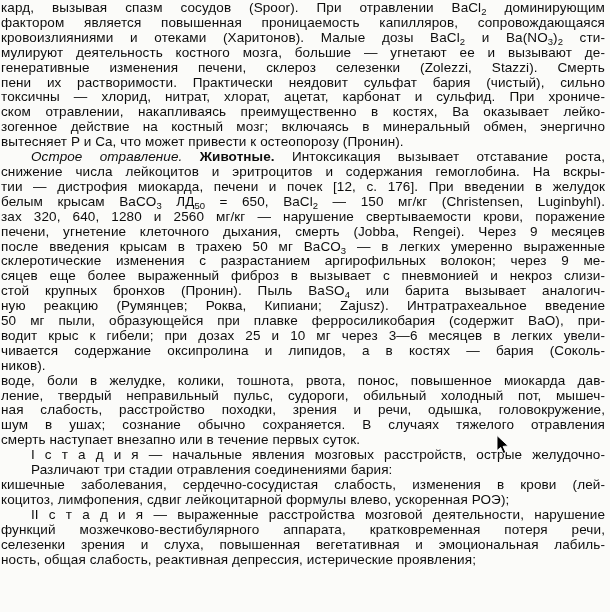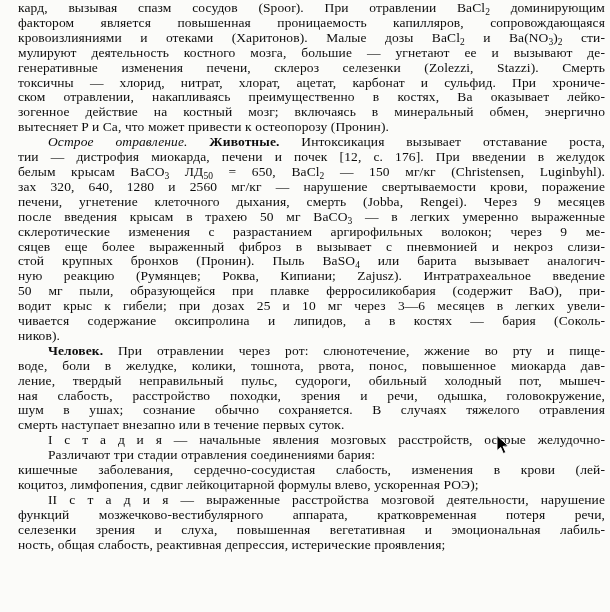--- a/index.html
+++ b/index.html
@@ -8,22 +8,22 @@
     width: 610px;
     height: 612px;
     overflow: hidden;
     background: #fbfbf9;
   }
   .page {
     position: relative;
     width: 610px;
     height: 612px;
     box-sizing: border-box;
-    padding: 1px 5px 0 18px;
-    font-family: Liberation Serif, serif;
+    padding: 1px 5px 0 1px;
+    font-family: Liberation Sans, sans-serif;
     color: #0d0d0d;
     -webkit-font-smoothing: antialiased;
   }
   .line {
     font-size: 13.5px;
     line-height: 14.9px;
     text-align: justify;
     text-align-last: justify;
     white-space: normal;
     letter-spacing: 0.1px;
@@ -51,39 +51,40 @@
 </head>
 <body>
 
 <div class="page">
   <div>
       <div class="line"><span>кард, вызывая спазм сосудов (Spoor). При отравлении BaCl</span><span class="run-sub">2</span><span> доминирующим</span></div>
       <div class="line"><span>фактором является повышенная проницаемость капилляров, сопровождающаяся</span></div>
       <div class="line"><span>кровоизлияниями и отеками (Харитонов). Малые дозы BaCl</span><span class="run-sub">2</span><span> и Ba(NO</span><span class="run-sub">3</span><span>)</span><span class="run-sub">2</span><span> сти-</span></div>
       <div class="line"><span>мулируют деятельность костного мозга, большие — угнетают ее и вызывают де-</span></div>
       <div class="line"><span>генеративные изменения печени, склероз селезенки (Zolezzi, Stazzi). Смерть</span></div>
+      <div class="line"><span>пени их растворимости. Практически неядовит сульфат бария (чистый), сильно</span></div>
       <div class="line"><span>токсичны — хлорид, нитрат, хлорат, ацетат, карбонат и сульфид. При хрониче-</span></div>
       <div class="line"><span>ском отравлении, накапливаясь преимущественно в костях, Ba оказывает лейко-</span></div>
       <div class="line"><span>зогенное действие на костный мозг; включаясь в минеральный обмен, энергично</span></div>
       <div class="line last"><span>вытесняет P и Ca, что может привести к остеопорозу (Пронин).</span></div>
       <div class="line indent"><span class="run-i">Острое отравление.</span><span> </span><span class="run-b">Животные.</span><span> Интоксикация вызывает отставание роста,</span></div>
+      <div class="line"><span>снижение числа лейкоцитов и эритроцитов и содержания гемоглобина. На вскры-</span></div>
       <div class="line"><span>тии — дистрофия миокарда, печени и почек [12, с. 176]. При введении в желудок</span></div>
       <div class="line"><span>белым крысам BaCO</span><span class="run-sub">3</span><span> ЛД</span><span class="run-sub">50</span><span> = 650, BaCl</span><span class="run-sub">2</span><span> — 150 мг/кг (Christensen, Luginbyhl).</span></div>
       <div class="line"><span>зах 320, 640, 1280 и 2560 мг/кг — нарушение свертываемости крови, поражение</span></div>
       <div class="line"><span>печени, угнетение клеточного дыхания, смерть (Jobba, Rengei). Через 9 месяцев</span></div>
       <div class="line"><span>после введения крысам в трахею 50 мг BaCO</span><span class="run-sub">3</span><span> — в легких умеренно выраженные</span></div>
       <div class="line"><span>склеротические изменения с разрастанием аргирофильных волокон; через 9 ме-</span></div>
       <div class="line"><span>сяцев еще более выраженный фиброз в вызывает с пневмонией и некроз слизи-</span></div>
       <div class="line"><span>стой крупных бронхов (Пронин). Пыль BaSO</span><span class="run-sub">4</span><span> или барита вызывает аналогич-</span></div>
       <div class="line"><span>ную реакцию (Румянцев; Роква, Кипиани; Zajusz). Интратрахеальное введение</span></div>
       <div class="line"><span>50 мг пыли, образующейся при плавке ферросиликобария (содержит BaO), при-</span></div>
       <div class="line"><span>водит крыс к гибели; при дозах 25 и 10 мг через 3—6 месяцев в легких увели-</span></div>
       <div class="line"><span>чивается содержание оксипролина и липидов, а в костях — бария (Соколь-</span></div>
       <div class="line last"><span>ников).</span></div>
-      <div class="line indent"><span class="run-b">Человек.</span><span> При отравлении через рот: слюнотечение, жжение во рту и пище-</span></div>
       <div class="line"><span>воде, боли в желудке, колики, тошнота, рвота, понос, повышенное миокарда дав-</span></div>
       <div class="line"><span>ление, твердый неправильный пульс, судороги, обильный холодный пот, мышеч-</span></div>
       <div class="line"><span>ная слабость, расстройство походки, зрения и речи, одышка, головокружение,</span></div>
       <div class="line"><span>шум в ушах; сознание обычно сохраняется. В случаях тяжелого отравления</span></div>
       <div class="line last"><span>смерть наступает внезапно или в течение первых суток.</span></div>
       <div class="line indent"><span>I с т а д и я — начальные явления мозговых расстройств, острые желудочно-</span></div>
       <div class="line last indent"><span>Различают три стадии отравления соединениями бария:</span></div>
       <div class="line"><span>кишечные заболевания, сердечно-сосудистая слабость, изменения в крови (лей-</span></div>
       <div class="line last"><span>коцитоз, лимфопения, сдвиг лейкоцитарной формулы влево, ускоренная РОЭ);</span></div>
       <div class="line indent"><span>II с т а д и я — выраженные расстройства мозговой деятельности, нарушение</span></div>

